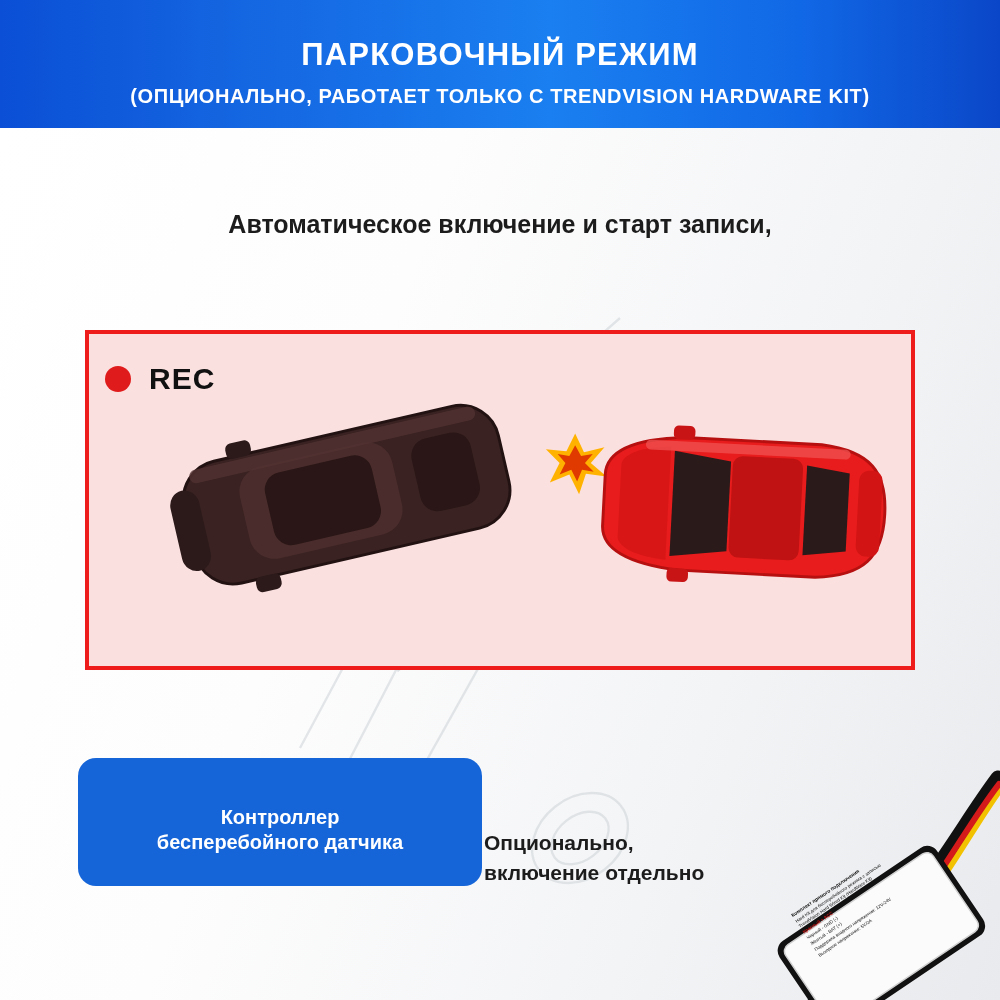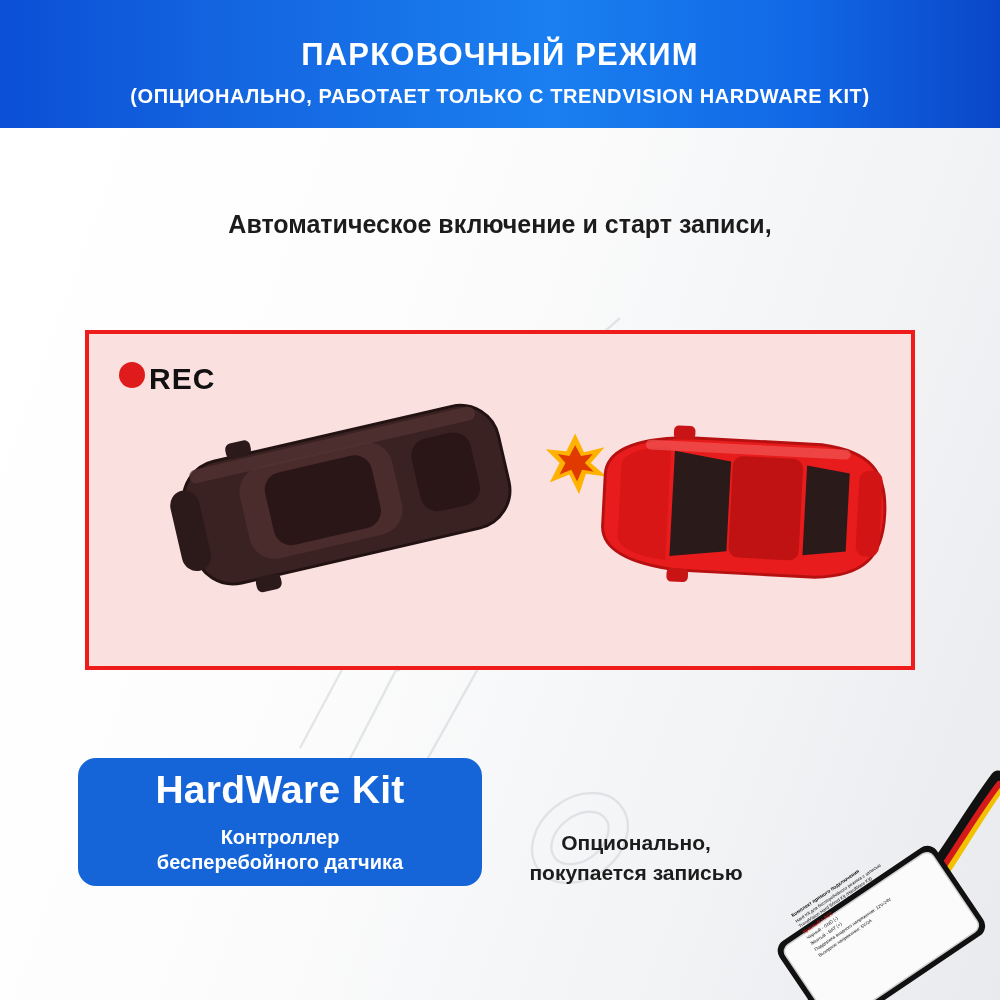--- a/index.html
+++ b/index.html
@@ -91,25 +91,25 @@
     left: 85px;
     top: 202px;
     width: 830px;
     height: 340px;
     background: #fbe0e0;
     border: 4px solid #ef1c1c;
     box-sizing: border-box;
   }
   .rec-wrap {
     position: absolute;
-    left: 30px;
+    left: 16px;
     top: 28px;
     display: flex;
-    align-items: flex-start;
-    gap: 4px;
+    align-items: center;
+    gap: 18px;
   }
   .rec-dot {
     width: 26px;
     height: 26px;
     border-radius: 50%;
     background: #e01b1b;
   }
   .rec-label {
     font-size: 30px;
     font-weight: bold;
@@ -149,28 +149,27 @@
     color: #ffffff;
     font-size: 20px;
     font-weight: bold;
     text-align: center;
     line-height: 1.25;
     margin-top: 16px;
   }
 
   .optional-note {
     position: absolute;
-    left: 506px;
+    left: 484px;
     top: 700px;
     width: 260px;
     color: #1c1c1c;
     font-size: 21px;
     font-weight: bold;
     line-height: 1.45;
-    text-align: center;
   }
 
   .device {
     position: absolute;
     left: 760px;
     top: 610px;
     width: 240px;
     height: 390px;
   }
   .device-label {
@@ -271,30 +270,29 @@
           <rect x="588" y="242" width="22" height="14" rx="5" fill="#c81414"></rect>
 
           <rect x="780" y="132" width="24" height="88" rx="10" fill="#d21414"></rect>
 
           <rect x="560" y="112" width="210" height="10" rx="5" fill="#f25555" opacity="0.7"></rect>
         </g>
       </svg>
     </div>
 
     <div class="kit-badge">
-      <div class="kit-title">HardWare Kit</div>
       <div class="kit-sub">
         <div>Контроллер</div>
         <div>бесперебойного датчика</div>
       </div>
     </div>
 
     <div class="optional-note">
       <div>Опционально,</div>
-      <div>покупается записью</div>
+      <div>включение отдельно</div>
     </div>
 
     <div class="device">
       <svg viewBox="0 0 240 390" width="240" height="390">
 
         <g>
           <path d="M168 142 C196 104, 214 72, 238 40" stroke="#111111" stroke-width="15" fill="none" stroke-linecap="round"></path>
           <path d="M176 150 C202 112, 220 80, 240 52" stroke="#f2c100" stroke-width="6" fill="none" stroke-linecap="round"></path>
           <path d="M172 146 C198 108, 216 76, 239 46" stroke="#d41a1a" stroke-width="6" fill="none" stroke-linecap="round"></path>
         </g>

